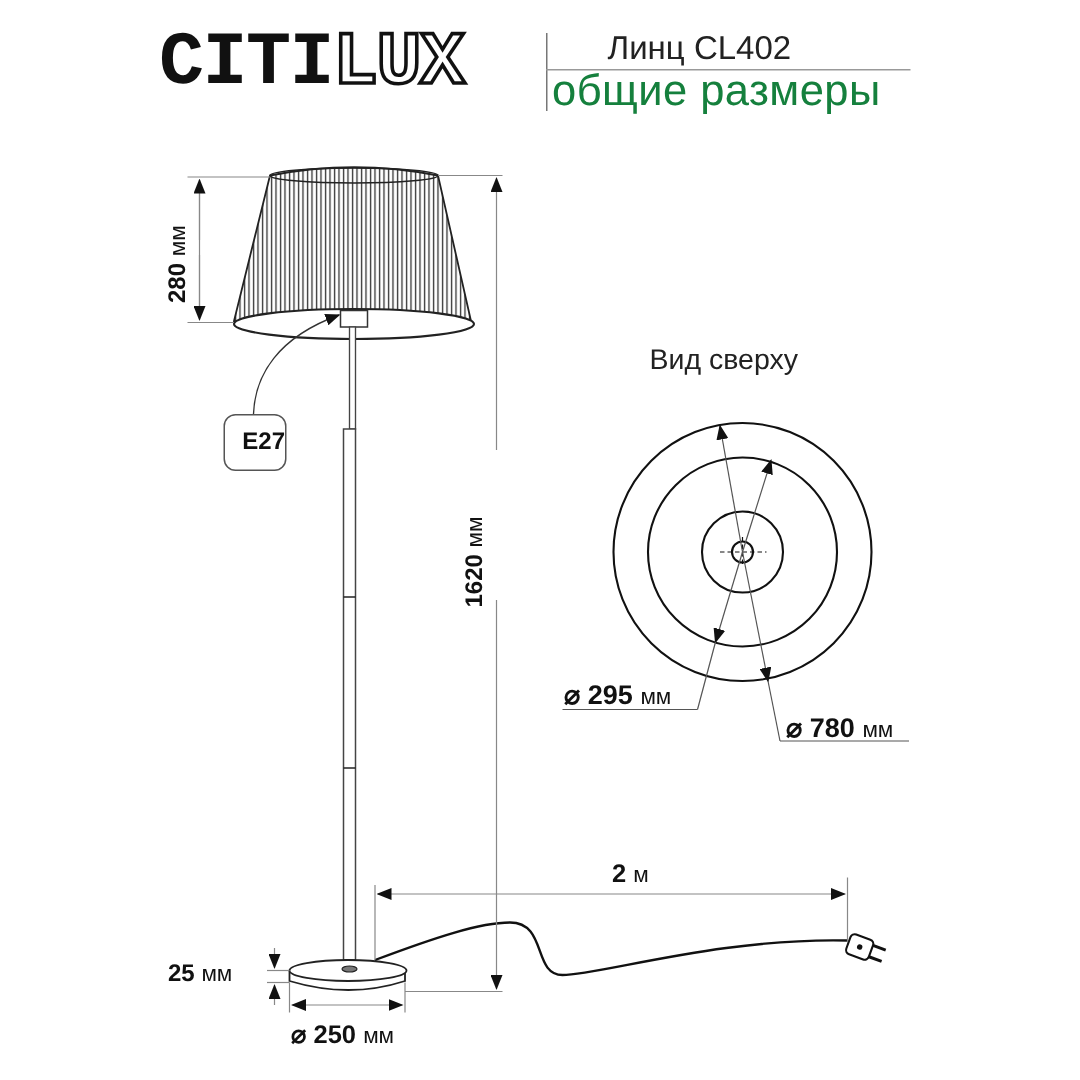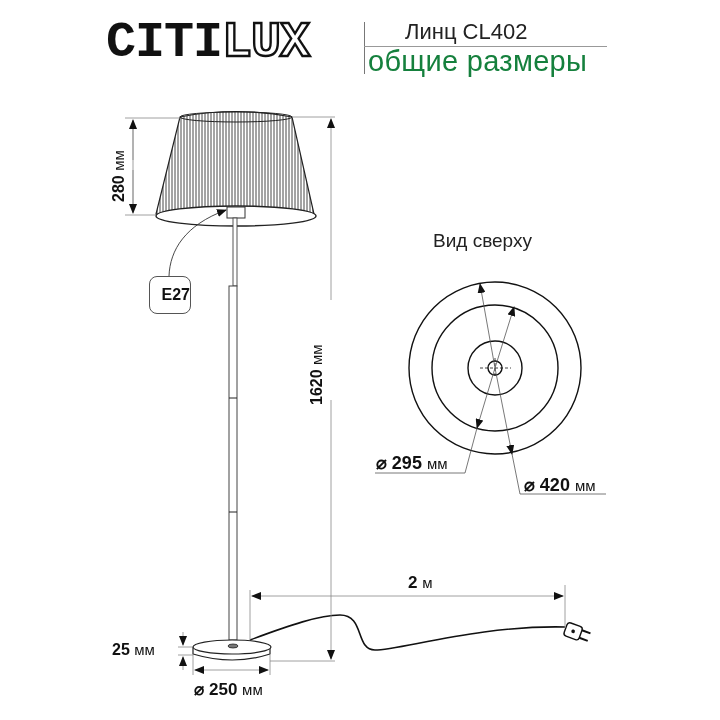--- a/index.html
+++ b/index.html
@@ -143,21 +143,21 @@
 <div class="abs view-title">Вид сверху</div>
 
 <div class="abs label" style="left:376px; top:452px; font-size:18px;">
   <span>⌀</span>
   <span>295</span>
   <span class="unit">мм</span>
 </div>
 
 <div class="abs label" style="left:524px; top:474px; font-size:18px;">
   <span>⌀</span>
-  <span>420</span>
+  <span>780</span>
   <span class="unit">мм</span>
 </div>
 
 <div class="abs label" style="left:408px; top:573px; font-size:17px;">
   <span>2</span>
   <span class="unit">м</span>
 </div>
 
 <div class="abs label" style="left:112px; top:641px;">
   <span>25</span>

